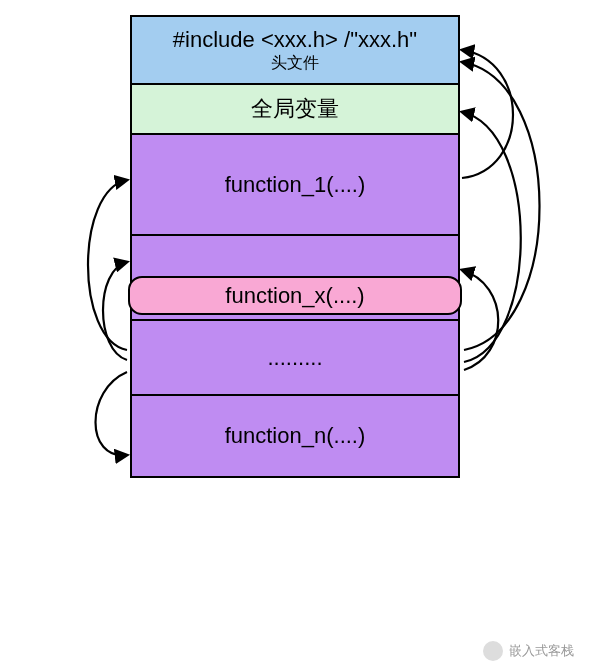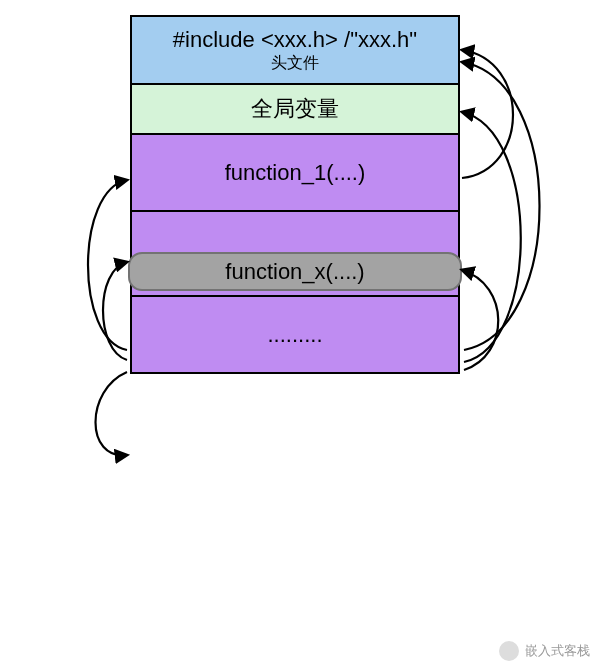--- a/index.html
+++ b/index.html
@@ -28,45 +28,45 @@
     align-items: center;
     font-size: 22px;
     padding: 4px;
   }
   .cell:last-child { border-bottom: none; }
   .blue  { background: #a3cdf0; }
   .green { background: #d5f3d8; }
   .purple{ background: #bf8cf2; }
   .h-header   { height: 68px; }
   .h-global   { height: 50px; }
-  .h-fn       { height: 77px; }
+  .h-fn       { height: 101px; }
   .h-highlight{ height: 85px; position: relative; }
   .h-dots     { height: 75px; }
   .h-last     { height: 80px; }
   .highlight-pill {
     position: absolute;
     left: -4px; right: -4px; top: 4px; bottom: 4px;
-    background: #a3a3a3;
-    border: 2px solid #737373;
+    background: #f9a8d4;
+    border: 2px solid #000000;
     border-radius: 14px;
     display: flex;
     align-items: center;
     justify-content: center;
     margin-top: 36px;
   }
   .sub { font-size: 16px; }
   svg.arrows {
     position: absolute;
     left: 0; top: 0;
     width: 590px; height: 671px;
     pointer-events: none;
   }
   .watermark {
     position: absolute;
-    right: 0;
+    right: 16px;
     bottom: 10px;
     font-size: 13px;
     color: #999;
     display: flex;
     align-items: center;
     gap: 6px;
   }
   .wm-icon {
     width: 20px; height: 20px;
     border-radius: 50%;
@@ -96,20 +96,23 @@
   <div class="cell purple h-highlight">
     <div class="highlight-pill">
       <span>function_x(....)</span>
     </div>
   </div>
 
   <div class="cell purple h-dots">
     <span>.........</span>
   </div>
 
+  <div class="cell purple h-last">
+    <span>function_n(....)</span>
+  </div>
 
 </div>
 
 <svg class="arrows">
   <defs>
     <marker id="ah" viewBox="0 0 10 10" refX="8" refY="5" markerWidth="7" markerHeight="7" orient="auto-start-reverse">
       <path d="M 0 0 L 10 5 L 0 10 z" fill="#000"></path>
     </marker>
   </defs>
 

